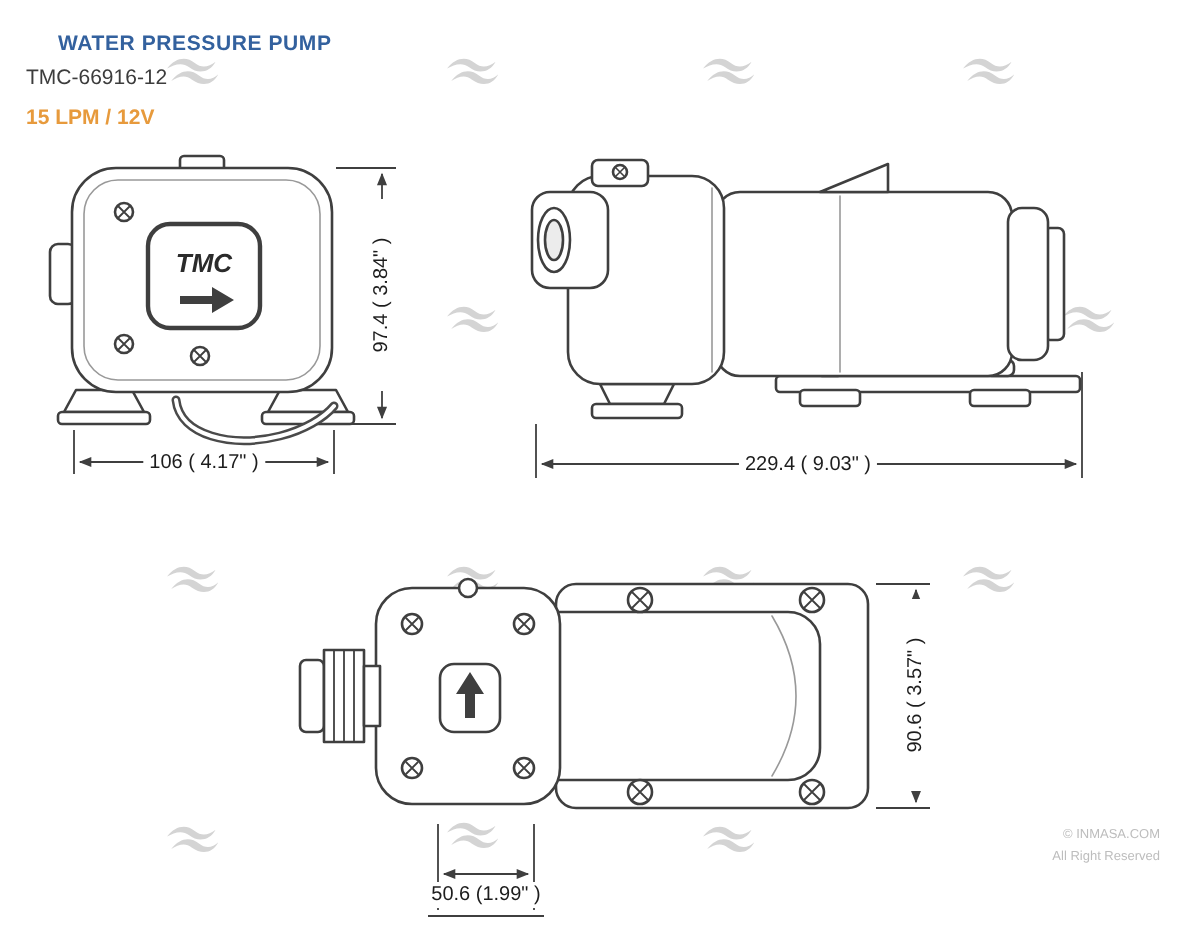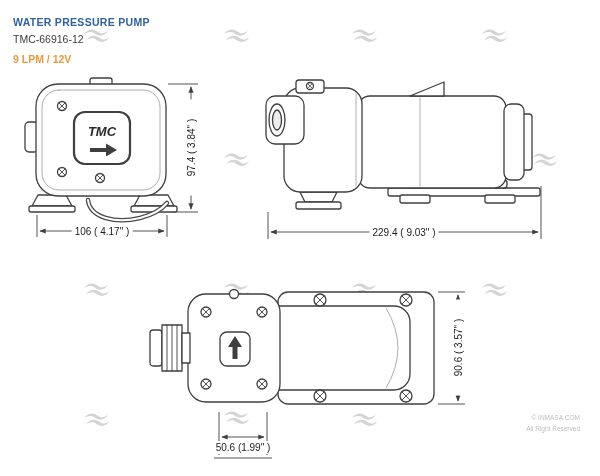--- a/index.html
+++ b/index.html
@@ -5,21 +5,21 @@
   * { box-sizing: border-box; }
   html,body { margin:0; padding:0; background:#fff; }
   body { font-family:"Liberation Sans", sans-serif; }
   #page { position:relative; width:600px; height:476px; background:#ffffff; overflow:hidden; }
 
   .wm { position:absolute; z-index:0; }
   .drawing { position:absolute; z-index:2; }
   #dims { position:absolute; left:0; top:0; z-index:1; }
 
   #header { position:absolute; left:13px; top:16px; z-index:3; line-height:1.25; }
-  #header .title { color:#33619e; font-size:10.5px; font-weight:bold; letter-spacing:.3px; margin:0 0 4px 0; }
+  #header .title { color:#33619e; font-size:10.5px; font-weight:bold; letter-spacing:.3px; margin:0 0 4px 16px; }
   #header .model { color:#3c3c3c; font-size:10.5px; margin:0 0 7px 0; }
   #header .spec  { color:#e79a3c; font-size:10.5px; font-weight:bold; margin:0; }
 
   .hlabel,.vlabel { position:absolute; z-index:3; font-size:10px; color:#1d1d1d;
                     background:#fff; white-space:nowrap; padding:0 3px; line-height:13px; }
   .hlabel { transform:translateX(-50%); }
   .vlabel { width:96px; text-align:center; transform:rotate(-90deg); }
 
   #copyright { position:absolute; right:20px; top:412px; z-index:3; text-align:right;
                font-size:6.5px; color:#bdbdbd; line-height:1.7; }
@@ -80,21 +80,21 @@
   <svg class="wm" style="left:222px;top:408px" width="28" height="18" viewBox="0 0 40 26">
       <use href="#wave"></use>
     </svg>
   <svg class="wm" style="left:350px;top:410px" width="28" height="18" viewBox="0 0 40 26">
       <use href="#wave"></use>
     </svg>
 
   <div id="header">
     <p class="title">WATER PRESSURE PUMP</p>
     <p class="model">TMC-66916-12</p>
-    <p class="spec">9 LPM / 12V</p>
+    <p class="spec">15 LPM / 12V</p>
   </div>
 
   <svg id="dims" width="600" height="476" viewBox="0 0 600 476">
     <defs>
       <marker id="arr" viewBox="0 0 10 10" refX="9" refY="5" markerWidth="9" markerHeight="7" orient="auto-start-reverse">
         <path d="M0 1 L10 5 L0 9 Z" fill="#3f3f3f"></path>
       </marker>
     </defs>
     <g stroke="#3f3f3f" stroke-width="0.9" fill="none">
 

